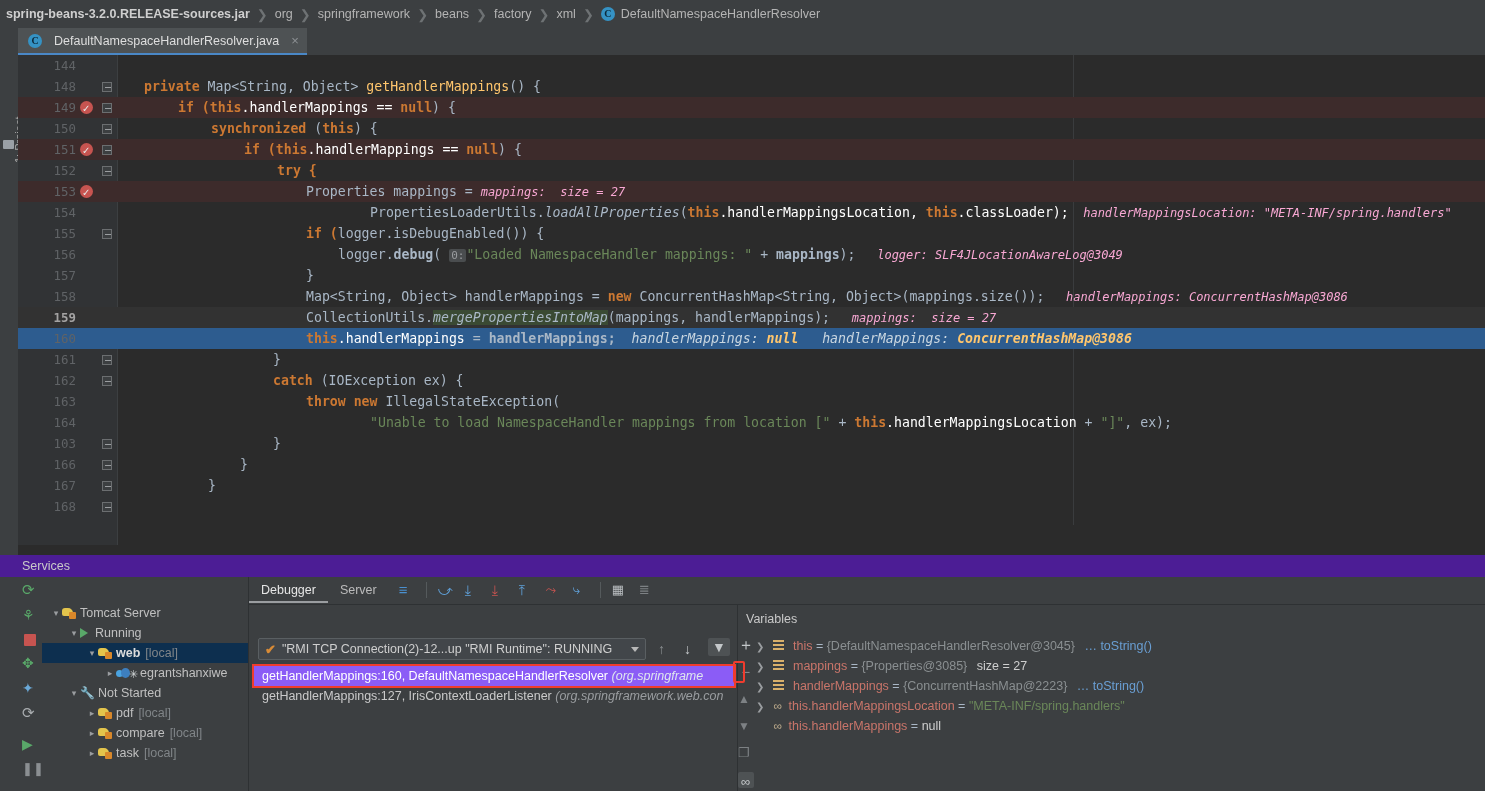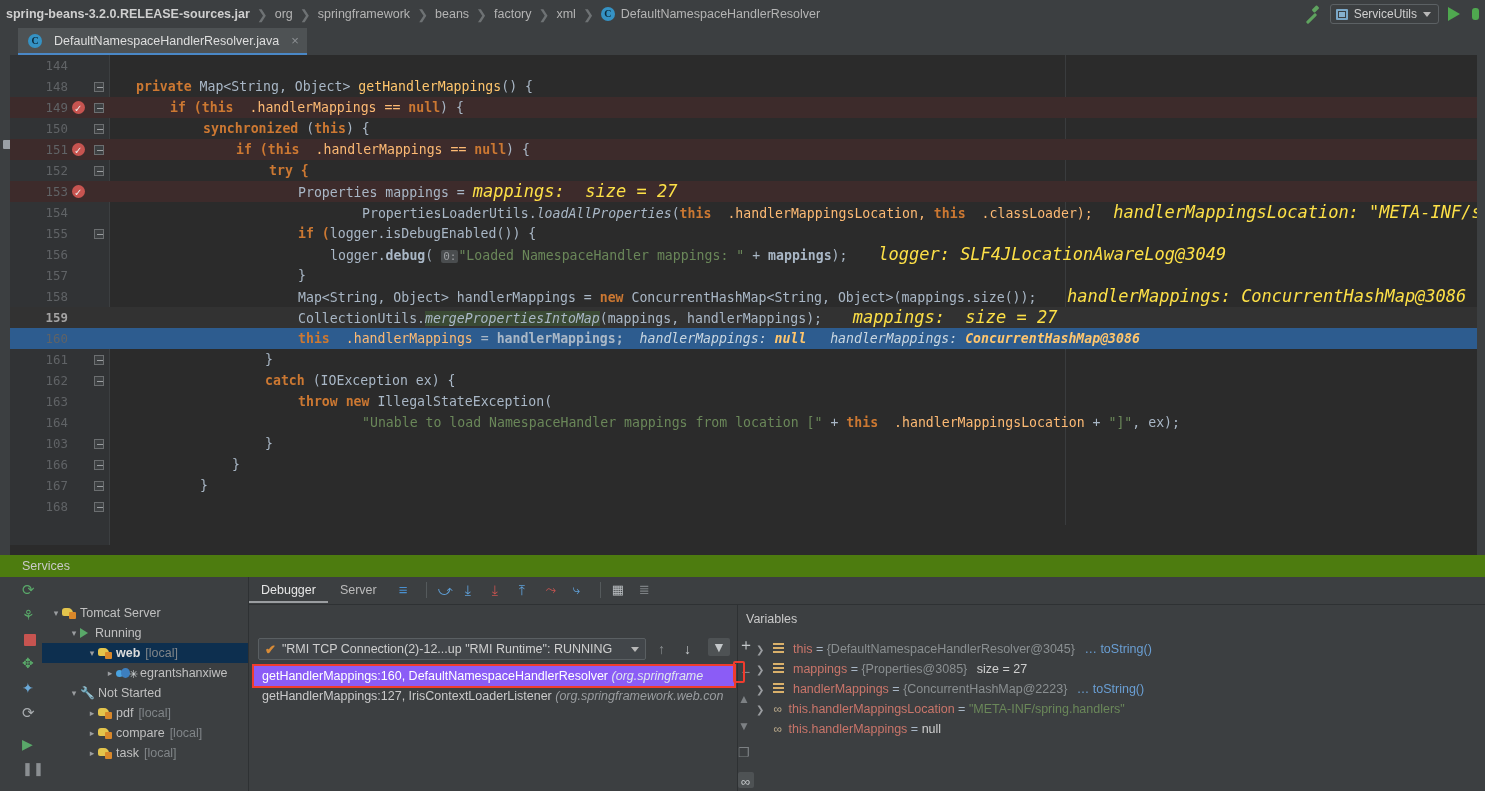--- a/index.html
+++ b/index.html
@@ -95,21 +95,21 @@
     position: absolute; left: 3px; top: 85px; width: 11px; height: 9px;
     background: #9aa0a6; border-radius: 1px;
   }
   .vgrid {
     position: absolute; left: 3px; top: 702px; width: 10px; height: 9px;
   }
   .vgrid i { position:absolute; width:4px; height:4px; background:#9aa0a6; }
 
   
   .editor {
-    position: absolute; left: 10px; top: 55px; width: 1467px; height: 618px;
+    position: absolute; left: 18px; top: 55px; width: 1467px; height: 618px;
     background: #2b2b2b; overflow: hidden;
   }
   .gutter {
     position: absolute; left: 0; top: 0; width: 100px; height: 490px;
     background: #313335;
   }
   .gutter-sep {
     position: absolute; left: 99px; top: 0; width: 1px; height: 490px; background: #3c3f41;
   }
   .codearea {
@@ -142,27 +142,27 @@
   .fold {
     position: absolute; left: 84px; top: 6px; width: 10px; height: 10px;
     border: 1px solid #6b6e70; background: #3c3f41;
   }
   .fold:after {
     content: ""; position: absolute; left: 2px; top: 4px; width: 6px; height: 1px; background: #9a9da0;
   }
 
   
   .kw  { color: #cc7832; font-weight: bold; }
-  .fld { color: #fdba74; margin-left: 16px; }
+  .fld { color: #ffffff; }
   .str { color: #6a8759; }
   .def { color: #a9b7c6; }
   .mth { color: #ffc66d; }
   .mthi{ color: #a9b7c6; font-style: italic; }
   .cmt { color: #629755; }
-  .hint { color: #fde047; font-style: italic; font-size: 17px; }
+  .hint { color: #f9a8d4; font-style: italic; font-size: 12px; }
   .hint-blue { color: #c9d6e0; font-style: italic; }
   .hint-orange { color: #ffc66d; font-style: italic; font-weight: bold; }
   .pbadge {
     background: #4a4d4f; color: #9a9da0; font-size: 11px; font-style: normal;
     padding: 0 2px; border-radius: 2px;
   }
   .mergehl { background: #3a4a33; }
 
   .docstrip {
     position: absolute; left: 128px; top: 0; width: 2px; height: 21px; background: #5f8a4f;
@@ -173,21 +173,21 @@
     position: absolute; left: 96px; bottom: 2px; width: 1385px; height: 9px;
     background: #3c3f41; border-radius: 4px;
   }
   .hscroll i { position: absolute; left: 0; top: 0; width: 1330px; height: 9px; background: #5d6164; border-radius: 4px; }
   
   .rmargin { position: absolute; left: 1055px; top: 0; width: 1px; height: 470px; background: #3a3c3e; }
 
   
   .svc-title {
     position: absolute; left: 0; top: 555px; width: 1485px; height: 22px;
-    background: #4d7c0f; font-size: 12.5px; color: #c9c9c9;
+    background: #4c1d95; font-size: 12.5px; color: #c9c9c9;
     padding-left: 22px; line-height: 22px;
   }
   .svc-body {
     position: absolute; left: 0; top: 577px; width: 1485px; height: 214px;
     background: #3c3f41;
   }
   .svc-lefttool {
     position: absolute; left: 18px; top: 0; width: 24px; height: 214px; background: #3c3f41;
     display: flex; flex-direction: column; align-items: center; padding-top: 5px; gap: 9px;
   }
@@ -273,21 +273,21 @@
     border: 2px solid #f03c2e; border-radius: 2px;
   }
 
   .vars-title {
     position: absolute; left: 746px; top: 612px; font-size: 12.5px; color: #c9c9c9;
   }
   .vars-list {
     position: absolute; left: 756px; top: 636px; width: 700px;
   }
   .var-row {
-    height: 20px; line-height: 26px; font-size: 12.5px; white-space: nowrap; color: #bcbcbc;
+    height: 20px; line-height: 20px; font-size: 12.5px; white-space: nowrap; color: #bcbcbc;
   }
   .var-arrow { color: #9a9da0; font-size: 10px; display: inline-block; width: 14px; }
   .var-arrow.none { visibility: hidden; }
   .obj-ico {
     display: inline-block; width: 11px; height: 11px; position: relative;
     margin-right: 5px; vertical-align: -1px;
   }
   .obj-ico i { position:absolute; left:0; width:11px; height:2px; background:#d9b06a; }
   .chain-ico { color: #b9a88a; margin-right: 4px; font-size: 12px; letter-spacing:-1px; }
   .vname { color: #c9756a; }
@@ -318,30 +318,20 @@
       <span class="crumb">beans</span>
       <span class="crumb-sep">❯</span>
       <span class="crumb">factory</span>
       <span class="crumb-sep">❯</span>
       <span class="crumb">xml</span>
       <span class="crumb-sep">❯</span>
       <span class="cls-badge">C</span>
       <span class="crumb">DefaultNamespaceHandlerResolver</span>
     </div>
 
-    <div class="topbar-right">
-      <span class="hammer-ico"></span>
-      <span class="runcfg">
-        <span class="sqico"></span>
-        <span>ServiceUtils</span>
-        <span class="caret-dn"></span>
-      </span>
-      <span class="play-tri"></span>
-      <span class="dbg-bug"></span>
-    </div>
   </div>
 
   <div class="tabrow">
     <div class="etab">
       <span class="cls-badge">C</span>
       <span>DefaultNamespaceHandlerResolver.java</span>
       <span class="tab-close">×</span>
     </div>
   </div>
 

